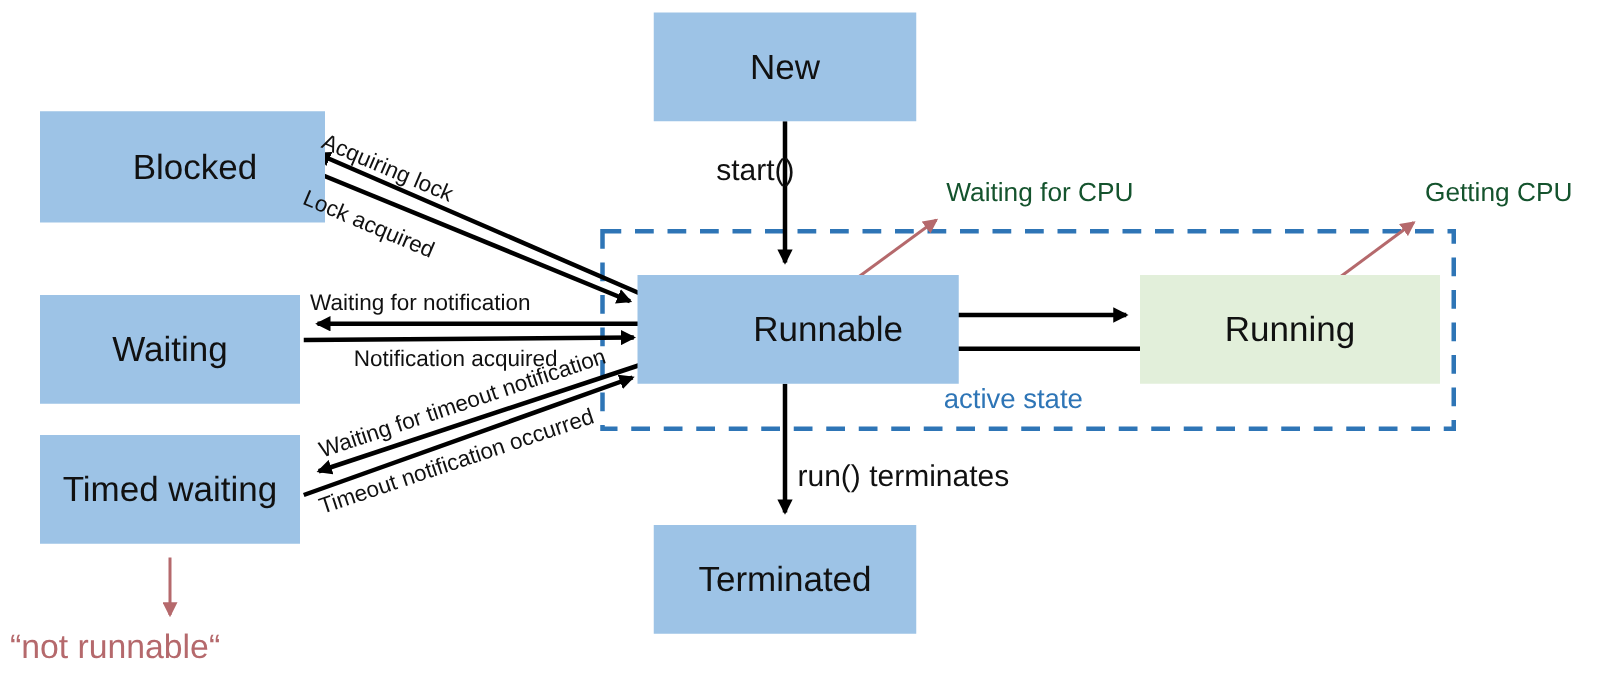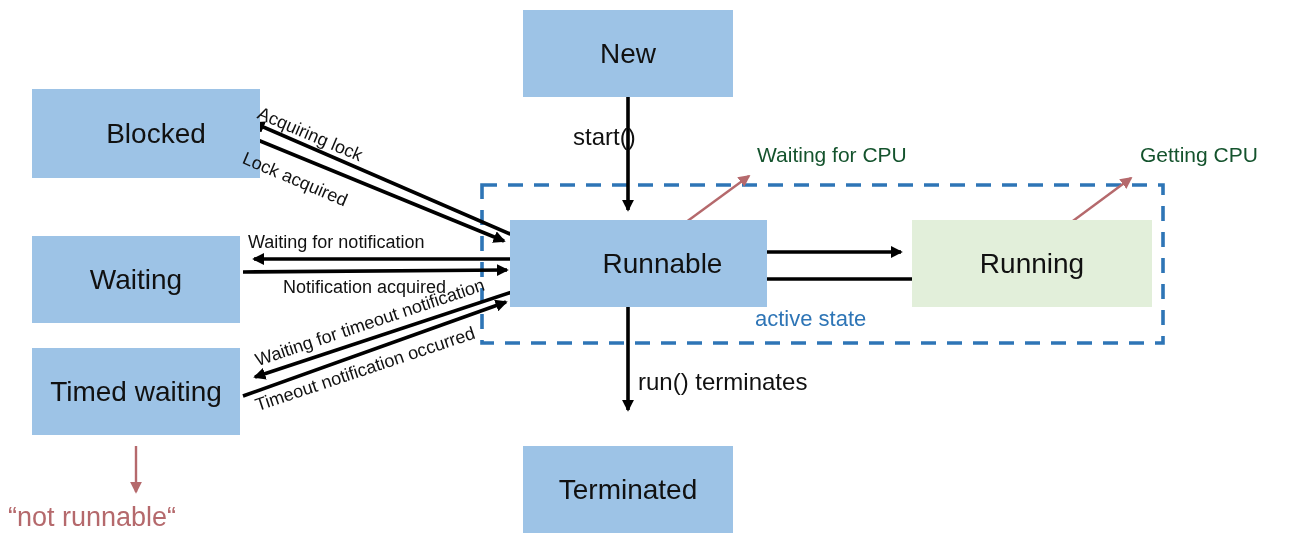--- a/index.html
+++ b/index.html
@@ -66,21 +66,21 @@
     <line x1="1058" y1="232" x2="1131" y2="178" stroke="#B5696C" stroke-width="2.4" marker-end="url(#ahp)"></line>
     <line x1="136" y1="446" x2="136" y2="492" stroke="#B5696C" stroke-width="2.4" marker-end="url(#ahp)"></line>
   </svg>
 
   <div class="state-box" style="left:523px;top:10px;width:210px;height:87px;">New</div>
   <div class="state-box" style="left:32px;top:89px;width:208px;height:89px;padding-left:20px;">Blocked</div>
   <div class="state-box" style="left:32px;top:236px;width:208px;height:87px;">Waiting</div>
   <div class="state-box" style="left:32px;top:348px;width:208px;height:87px;">Timed waiting</div>
   <div class="state-box" style="left:510px;top:220px;width:209px;height:87px;padding-left:48px;">Runnable</div>
   <div class="state-box green" style="left:912px;top:220px;width:240px;height:87px;">Running</div>
-  <div class="state-box" style="left:523px;top:420px;width:210px;height:87px;margin-top:26px;">Terminated</div>
+  <div class="state-box" style="left:523px;top:420px;width:210px;height:87px;">Terminated</div>
 
   <div class="lbl mid" style="left:573px;top:124px;">start()</div>
   <div class="lbl mid" style="left:638px;top:369px;">run() terminates</div>
 
   <div class="lbl small rot-dn" style="left:262px;top:104px;">Acquiring lock</div>
   <div class="lbl small rot-dn" style="left:247px;top:149px;">Lock acquired</div>
 
   <div class="lbl small" style="left:248px;top:233px;">Waiting for notification</div>
   <div class="lbl small" style="left:246px;top:278px;margin-left:37px;">Notification acquired</div>
 

